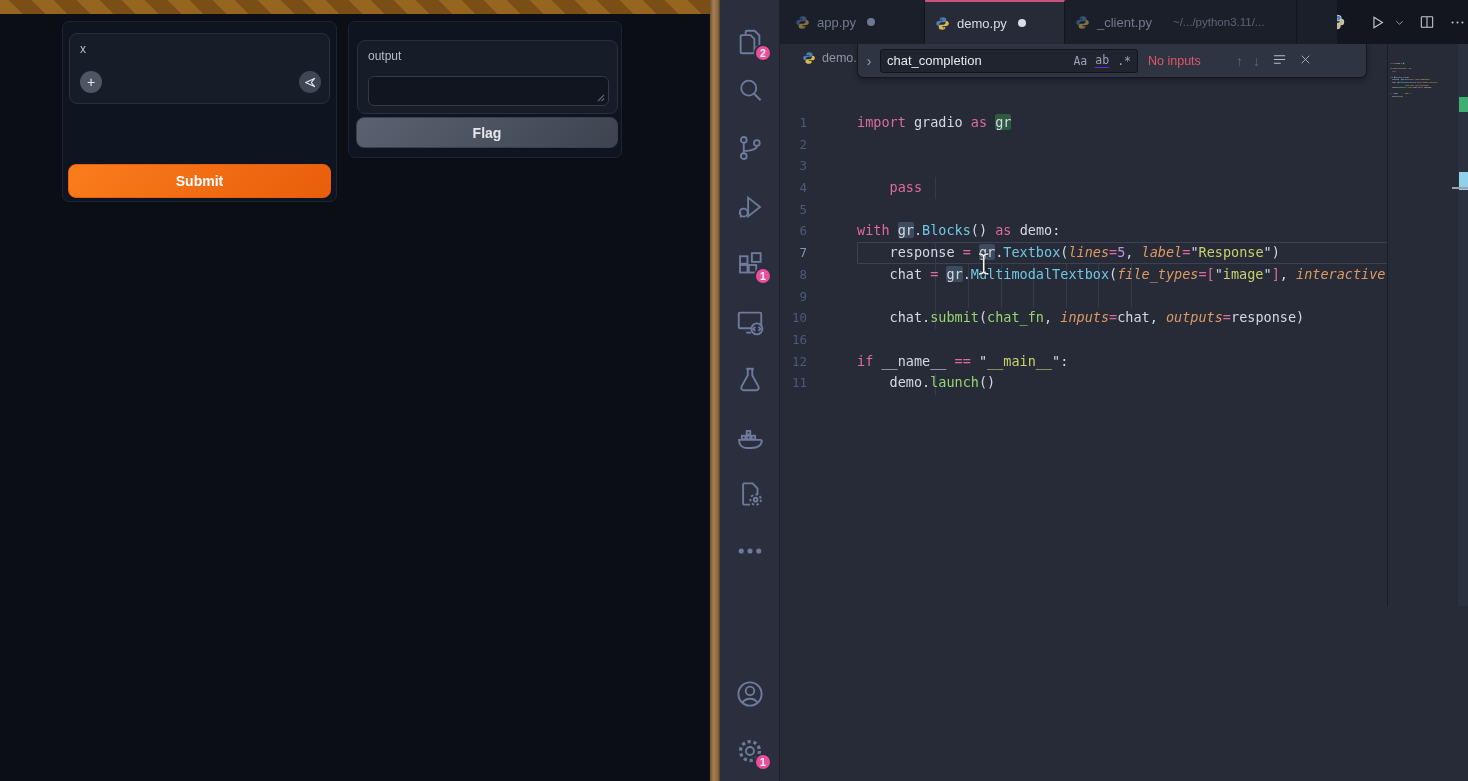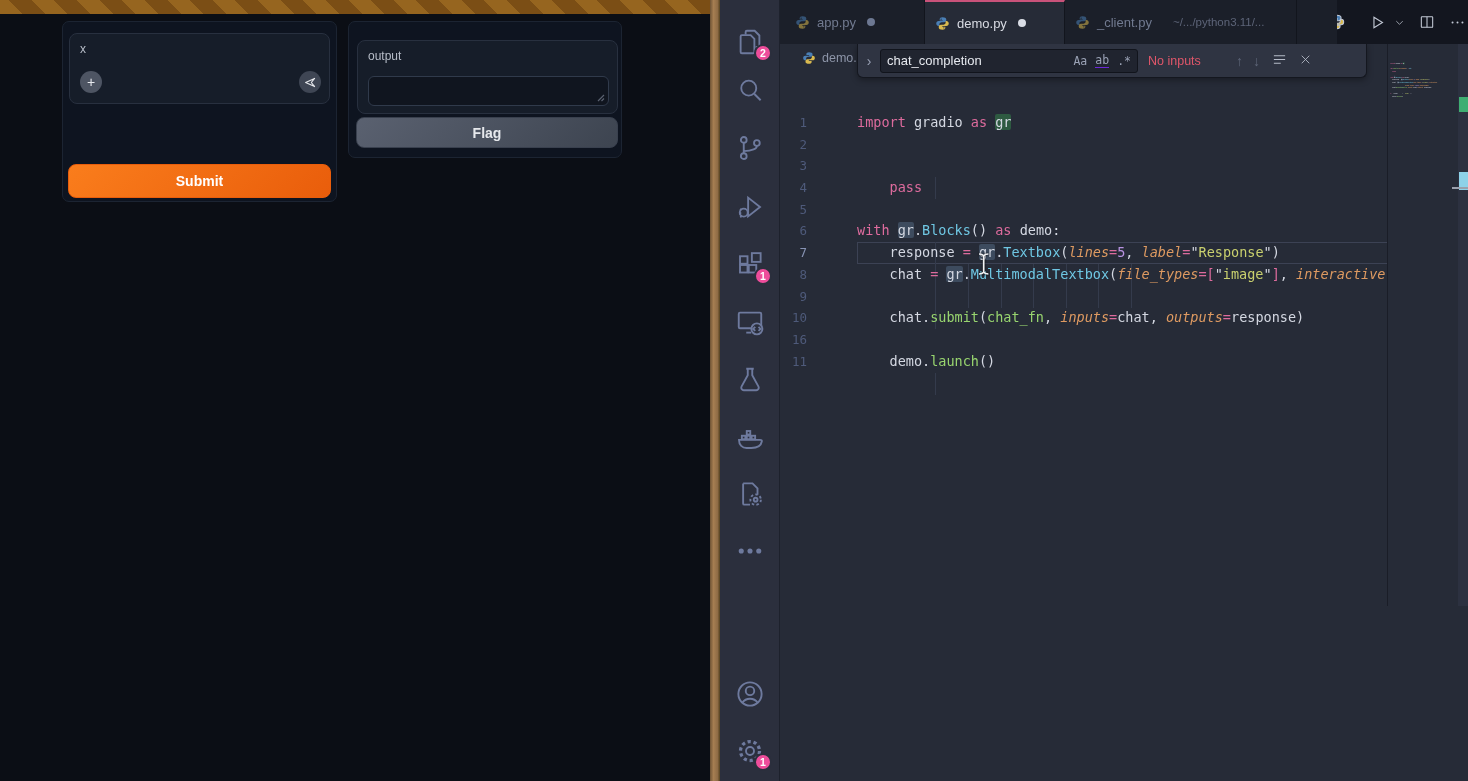--- a/index.html
+++ b/index.html
@@ -339,20 +339,21 @@
           <div class="line"><span class="ln">2</span><span class="lt"></span></div>
           <div class="line"><span class="ln">3</span></div>
           <div class="line"><span class="ln">4</span><span class="lt"><span class="tk-pl">    </span><span class="tk-kw">pass</span></span></div>
           <div class="line"><span class="ln">5</span><span class="lt"></span></div>
           <div class="line"><span class="ln">6</span><span class="lt"><span class="tk-kw">with</span><span class="tk-pl"> </span><span class="tk-pl hl">gr</span><span class="tk-pl">.</span><span class="tk-cl">Blocks</span><span class="tk-pl">() </span><span class="tk-kw">as</span><span class="tk-pl"> demo:</span></span></div>
           <div class="line cur"><span class="ln">7</span><span class="lt"><span class="tk-pl">    response </span><span class="tk-kw">=</span><span class="tk-pl"> </span><span class="tk-pl hl">gr</span><span class="tk-pl">.</span><span class="tk-cl">Textbox</span><span class="tk-pl">(</span><span class="tk-pm">lines</span><span class="tk-kw">=</span><span class="tk-num">5</span><span class="tk-pl">, </span><span class="tk-pm">label</span><span class="tk-kw">=</span><span class="tk-pl">"</span><span class="tk-str">Response</span><span class="tk-pl">")</span></span></div>
           <div class="line"><span class="ln">8</span><span class="lt"><span class="tk-pl">    chat </span><span class="tk-kw">=</span><span class="tk-pl"> </span><span class="tk-pl hl">gr</span><span class="tk-pl">.</span><span class="tk-cl">MultimodalTextbox</span><span class="tk-pl">(</span><span class="tk-pm">file_types</span><span class="tk-kw">=</span><span class="tk-br">[</span><span class="tk-pl">"</span><span class="tk-str">image</span><span class="tk-pl">"</span><span class="tk-br">]</span><span class="tk-pl">, </span><span class="tk-pm">interactive</span></span></div>
           <div class="line"><span class="ln">9</span></div>
           <div class="line"><span class="ln">10</span><span class="lt"><span class="tk-pl">    chat.</span><span class="tk-fn">submit</span><span class="tk-pl">(</span><span class="tk-fn">chat_fn</span><span class="tk-pl">, </span><span class="tk-pm">inputs</span><span class="tk-kw">=</span><span class="tk-pl">chat, </span><span class="tk-pm">outputs</span><span class="tk-kw">=</span><span class="tk-pl">response)</span></span></div>
           <div class="line"><span class="ln">16</span><span class="lt"></span></div>
+          <div class="line"><span class="ln">12</span><span class="lt"><span class="tk-kw">if</span><span class="tk-pl"> __name__ </span><span class="tk-kw">==</span><span class="tk-pl"> "</span><span class="tk-str">__main__</span><span class="tk-pl">":</span></span></div>
           <div class="line"><span class="ln">11</span><span class="lt"><span class="tk-pl">    demo.</span><span class="tk-fn">launch</span><span class="tk-pl">()</span></span></div>
         </div>
     </div>
 
     <div id="minimap">
         <div id="minimap-inner">
           <div>
             <div class="line"><span class="lt"><span class="tk-kw">import</span><span class="tk-pl"> gradio </span><span class="tk-kw">as</span><span class="tk-pl"> </span><span class="tk-pl hlw">gr</span></span></div>
             <div class="line"><span class="lt"></span></div>
             <div class="line"><span class="lt"><span class="tk-kw">def</span><span class="tk-pl"> </span><span class="tk-fn">chat_fn</span><span class="tk-pl">(</span><span class="tk-pm">message</span><span class="tk-pl">) </span><span class="tk-kw">-&gt;</span><span class="tk-pl"> </span><span class="tk-cl">str</span><span class="tk-pl">:</span></span></div>

